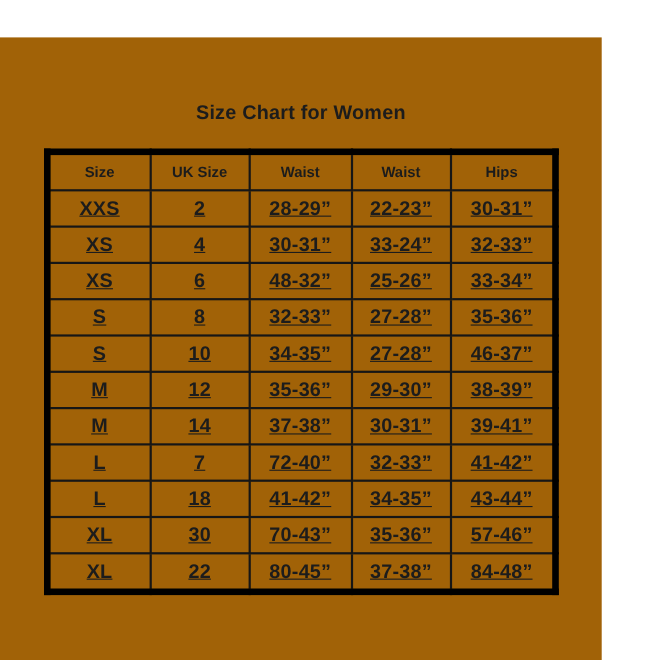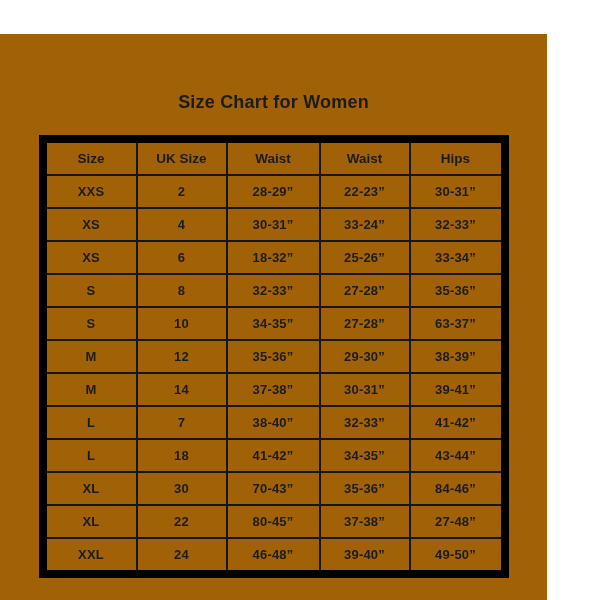--- a/index.html
+++ b/index.html
@@ -24,38 +24,39 @@
     font-size: 18px;
     font-weight: 700;
     letter-spacing: 0.2px;
     color: #1c1c1c;
   }
   table.size-chart {
     border-collapse: collapse;
     margin: 22px auto 0 auto;
     width: 462px;
     table-layout: fixed;
-    border: 8px solid #000000;
+    border: 6px solid #000000;
   }
   table.size-chart th,
   table.size-chart td {
     border: 2px solid #161616;
     text-align: center;
     vertical-align: middle;
     font-weight: 700;
     color: #1c1c1c;
     padding: 0;
     height: 31px;
   }
   table.size-chart th {
     font-size: 13.5px;
   }
   table.size-chart td {
-    font-size: 13px;
+    font-size: 18px;
     letter-spacing: 0.2px;
+    text-decoration: underline;
   }
   col.c-size  { width: 94px; }
   col.c-uk    { width: 90px; }
   col.c-bust  { width: 93px; }
   col.c-waist { width: 90px; }
   col.c-hips  { width: 95px; }
 </style>
 </head>
 <body>
 
@@ -90,82 +91,75 @@
       <tr>
         <td>XS</td>
         <td>4</td>
         <td>30-31”</td>
         <td>33-24”</td>
         <td>32-33”</td>
       </tr>
       <tr>
         <td>XS</td>
         <td>6</td>
-        <td>18-32”</td>
+        <td>48-32”</td>
         <td>25-26”</td>
         <td>33-34”</td>
       </tr>
       <tr>
         <td>S</td>
         <td>8</td>
         <td>32-33”</td>
         <td>27-28”</td>
         <td>35-36”</td>
       </tr>
       <tr>
         <td>S</td>
         <td>10</td>
         <td>34-35”</td>
         <td>27-28”</td>
-        <td>63-37”</td>
+        <td>46-37”</td>
       </tr>
       <tr>
         <td>M</td>
         <td>12</td>
         <td>35-36”</td>
         <td>29-30”</td>
         <td>38-39”</td>
       </tr>
       <tr>
         <td>M</td>
         <td>14</td>
         <td>37-38”</td>
         <td>30-31”</td>
         <td>39-41”</td>
       </tr>
       <tr>
         <td>L</td>
         <td>7</td>
-        <td>38-40”</td>
+        <td>72-40”</td>
         <td>32-33”</td>
         <td>41-42”</td>
       </tr>
       <tr>
         <td>L</td>
         <td>18</td>
         <td>41-42”</td>
         <td>34-35”</td>
         <td>43-44”</td>
       </tr>
       <tr>
         <td>XL</td>
         <td>30</td>
         <td>70-43”</td>
         <td>35-36”</td>
-        <td>84-46”</td>
+        <td>57-46”</td>
       </tr>
       <tr>
         <td>XL</td>
         <td>22</td>
         <td>80-45”</td>
         <td>37-38”</td>
-        <td>27-48”</td>
-      </tr>
-      <tr>
-        <td>XXL</td>
-        <td>24</td>
-        <td>46-48”</td>
-        <td>39-40”</td>
-        <td>49-50”</td>
+        <td>84-48”</td>
       </tr>
     </tbody>
   </table>
 </div>
 
 </body></html>

